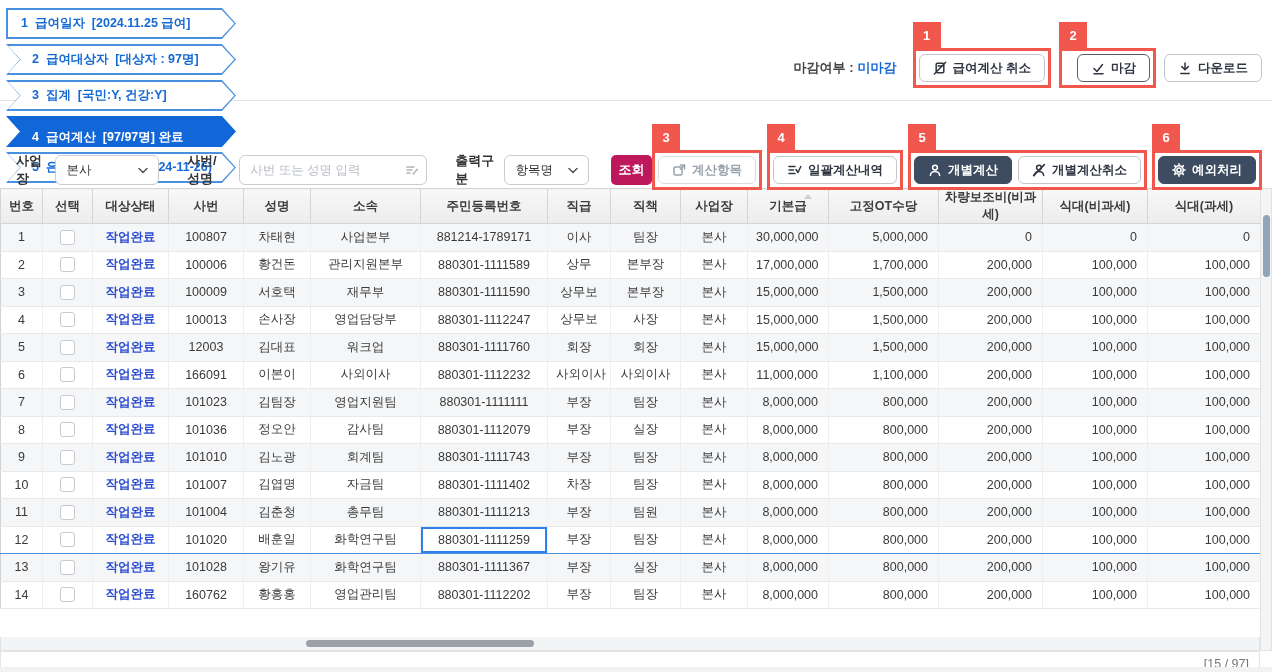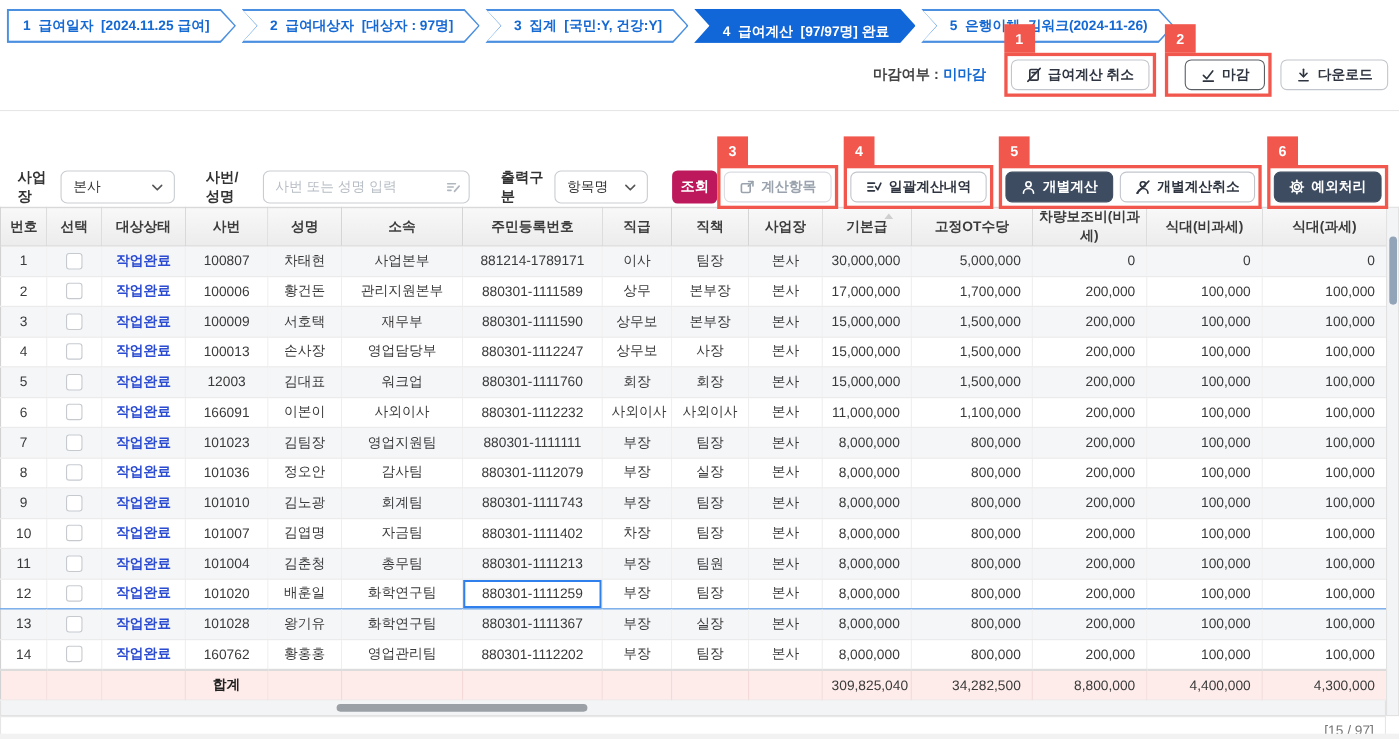--- a/index.html
+++ b/index.html
@@ -1,20 +1,20 @@
 <!DOCTYPE html>
 <html><head>
 <meta charset="utf-8">
 <style>
   * { box-sizing: border-box; margin: 0; padding: 0; }
   html,body { width:1272px; height:672px; background:#fff; overflow:hidden;
     font-family:"Liberation Sans","DejaVu Sans",sans-serif; position:relative; }
 
   
-  .stepper { position:absolute; top:8px; left:6px; display:flex; gap:5px; z-index:2; }
+  .stepper { position:absolute; top:8px; left:6px; display:flex; gap:5px; z-index:2;flex-direction:column; }
   .step { position:relative; height:31px; display:flex; align-items:center; cursor:pointer; }
   .step .shape-outer { position:absolute; inset:0; background:#4b8fe0;
     clip-path:polygon(0 0, calc(100% - 14px) 0, 100% 50%, calc(100% - 14px) 100%, 0 100%, 14px 50%); }
   .step.first .shape-outer { clip-path:polygon(0 0, calc(100% - 14px) 0, 100% 50%, calc(100% - 14px) 100%, 0 100%); }
   .step .shape-inner { position:absolute; inset:1.6px; background:#fff;
     clip-path:polygon(0 0, calc(100% - 13px) 0, 100% 50%, calc(100% - 13px) 100%, 0 100%, 13px 50%); }
   .step.first .shape-inner { clip-path:polygon(0 0, calc(100% - 13px) 0, 100% 50%, calc(100% - 13px) 100%, 0 100%); }
   .step.active .shape-outer { background:#1166d8; }
   .step-text { position:relative; z-index:1; font-size:12.5px; font-weight:700; color:#1569d3;
     padding:0 24px 0 26px; white-space:pre; }
@@ -519,37 +519,20 @@
           <td class="c">880301-1112202</td>
           <td class="c">부장</td>
           <td class="c">팀장</td>
           <td class="c">본사</td>
           <td class="r">8,000,000</td>
           <td class="r">800,000</td>
           <td class="r">200,000</td>
           <td class="r">100,000</td>
           <td class="r">100,000</td>
         </tr>
-        <tr class="total-row">
-          <td class="c"></td>
-          <td class="c"></td>
-          <td class="c"></td>
-          <td class="c total-label">합계</td>
-          <td class="c"></td>
-          <td class="c"></td>
-          <td class="c"></td>
-          <td class="c"></td>
-          <td class="c"></td>
-          <td class="c"></td>
-          <td class="r">309,825,040</td>
-          <td class="r">34,282,500</td>
-          <td class="r">8,800,000</td>
-          <td class="r">4,400,000</td>
-          <td class="r">4,300,000</td>
-        </tr>
       </tbody>
   </table>
   <div class="hscroll" style="top: 449px;">
     <div class="hscroll-thumb"></div>
   </div>
   <div class="grid-footer" style="top: 463px;">
     <span>[15 / 97]</span>
   </div>
 </div>
 <div class="vscroll" style="height: 463px;">

